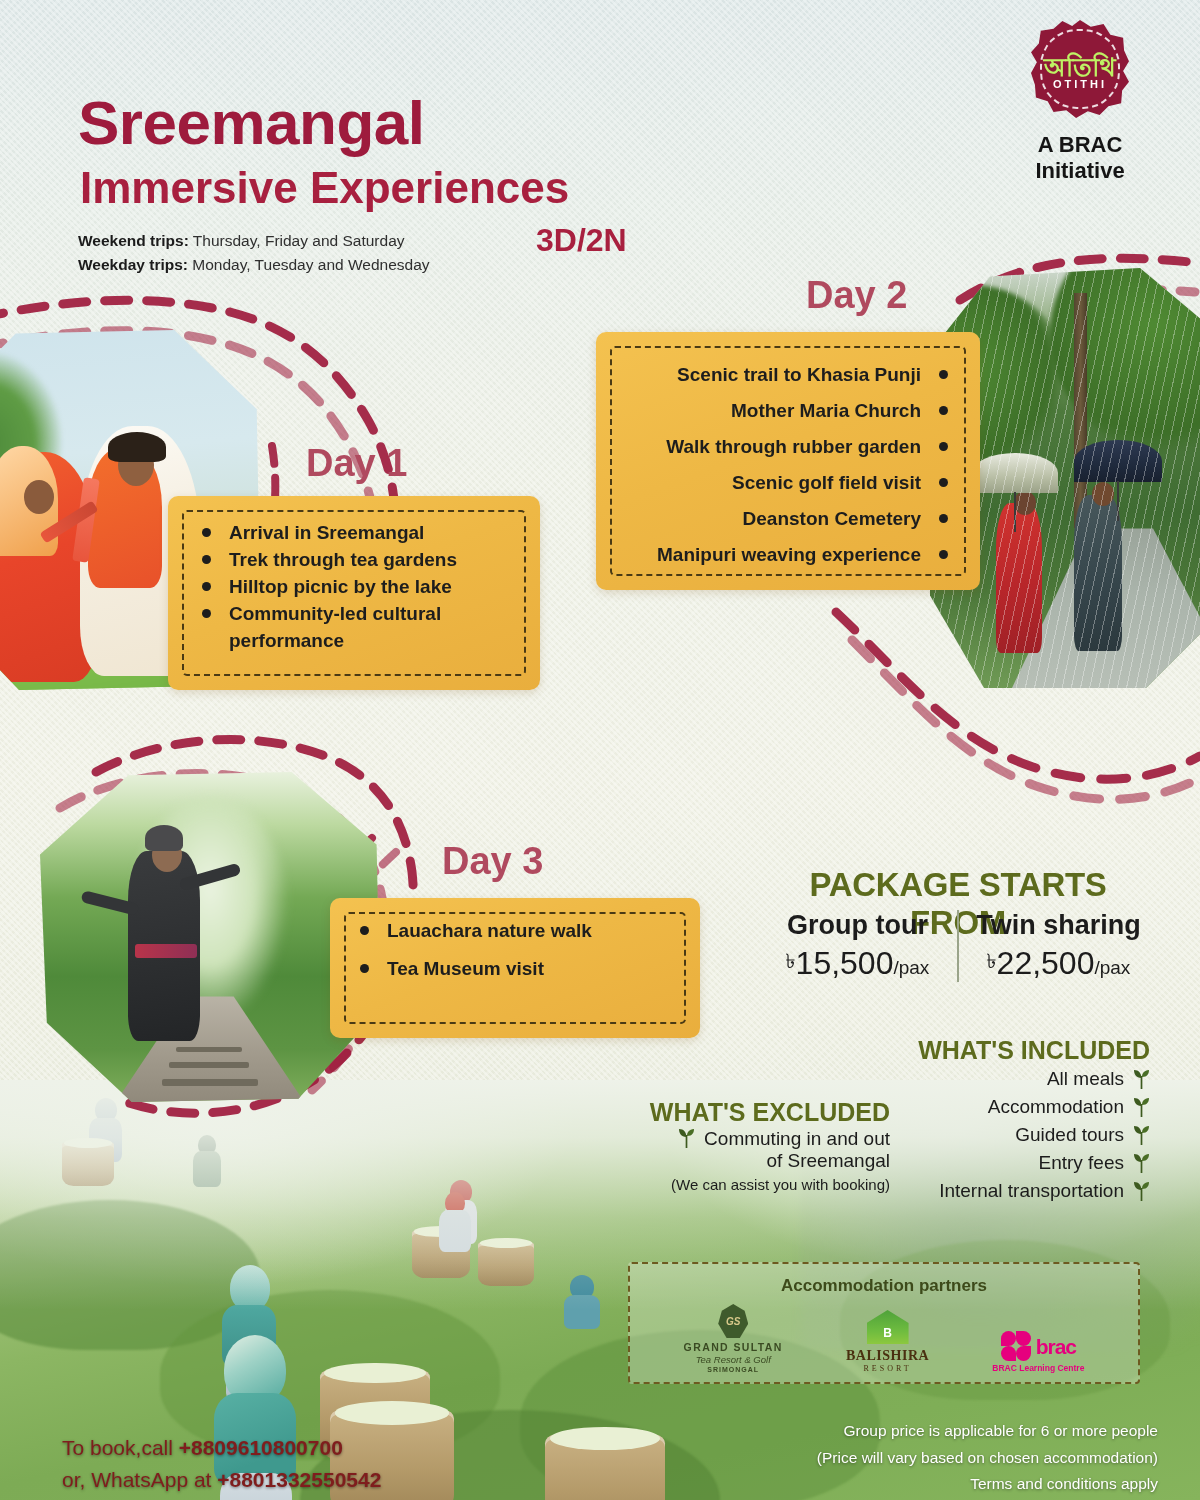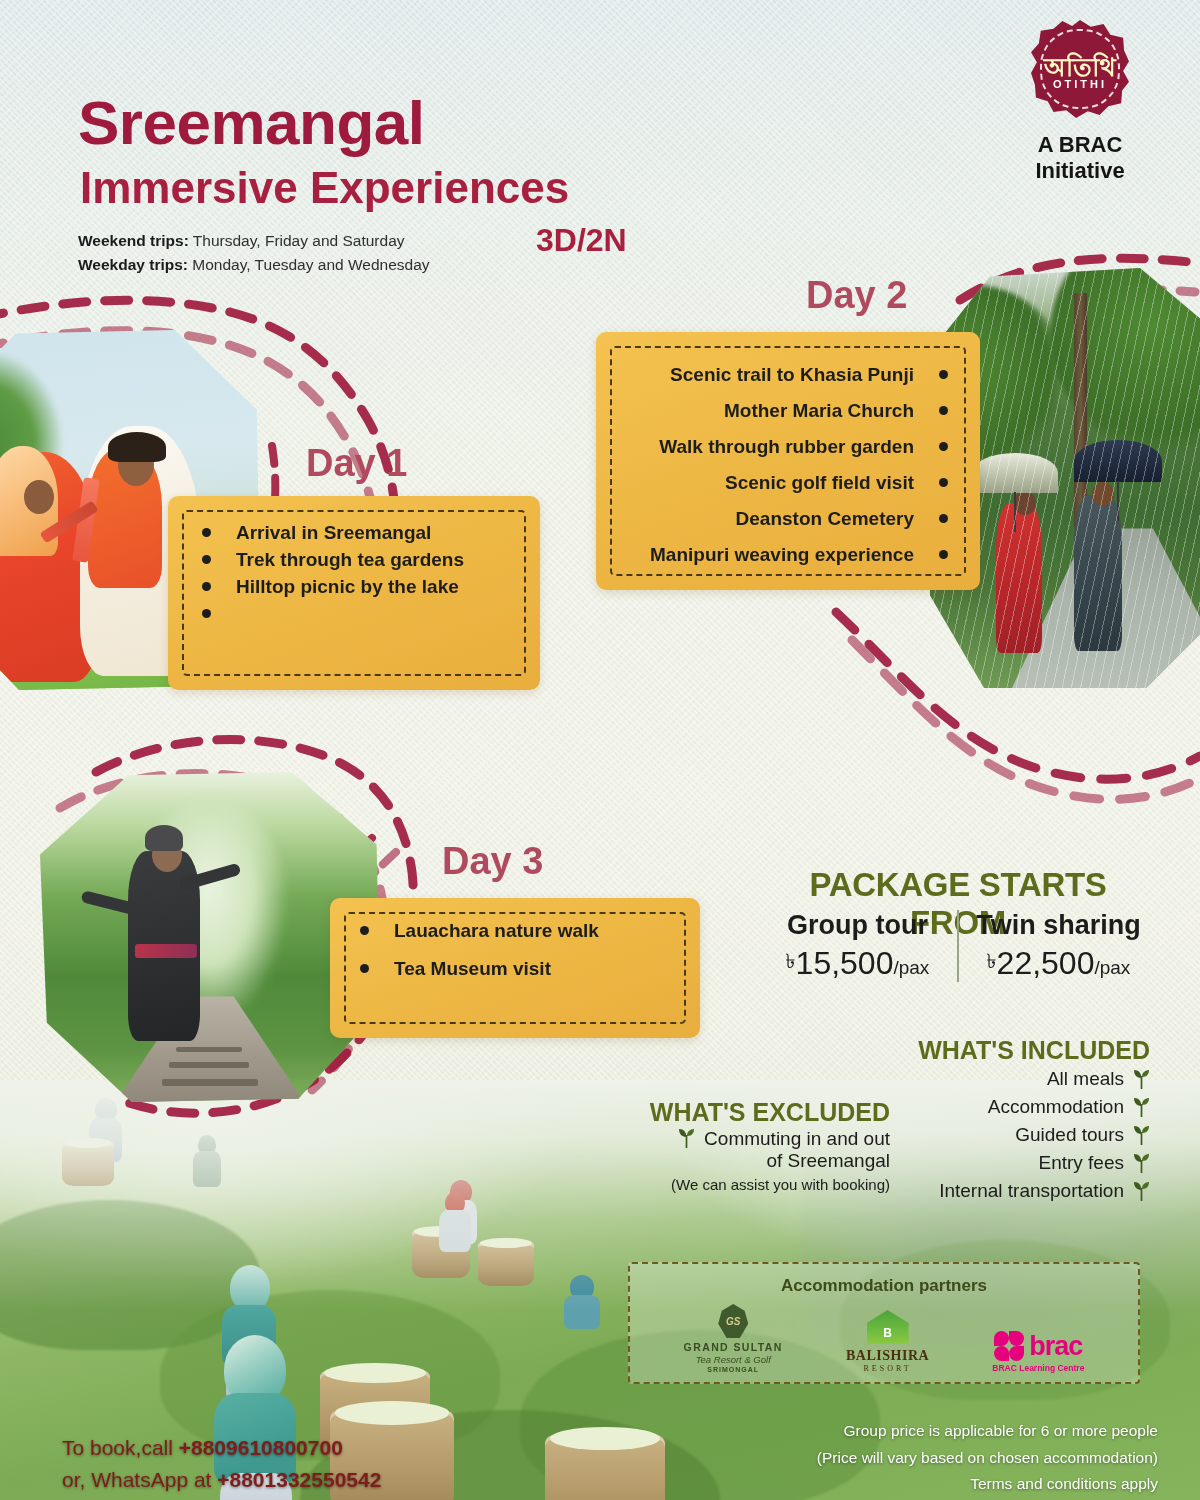--- a/index.html
+++ b/index.html
@@ -133,21 +133,21 @@
     width:98px; height:98px; margin:0 auto; position:relative;
     background:#8e1838;
     clip-path: polygon(50% 0%,61% 7%,74% 4%,81% 15%,94% 18%,95% 31%,100% 42%,94% 52%,100% 63%,93% 72%,92% 85%,79% 88%,70% 97%,58% 93%,46% 100%,36% 92%,23% 94%,17% 83%,5% 79%,4% 66%,0% 54%,6% 43%,0% 33%,8% 24%,10% 11%,23% 9%,32% 1%,42% 6%);
   }
   .rosette::before {
     content:""; position:absolute; inset:9px; border-radius:46%;
     border:2px dashed rgba(255,255,255,.85);
   }
   .rosette .bn {
     position:absolute; left:0; right:0; top:28px;
-    font-size:25px; color:#fef9c3; font-weight:700; letter-spacing:.5px;
+    font-size:25px; color:#bef264; font-weight:700; letter-spacing:.5px;
   }
   .rosette .en {
     position:absolute; left:0; right:0; top:58px;
     font-size:11px; color:#fff; font-weight:700; letter-spacing:3px;
   }
   .brac-init { margin-top:14px; font-size:22px; font-weight:700; color:#151515; }
 
   
   .day-label { position:absolute; font-size:38px; font-weight:700; color:#b04a5f; }
   .card {
@@ -162,21 +162,21 @@
     border-radius:12px; z-index:-1;
     clip-path: polygon(0% 6%,3% 1%,9% 5%,16% 0%,24% 4%,33% 0%,41% 5%,50% 1%,58% 5%,67% 0%,76% 4%,85% 0%,93% 5%,100% 2%,100% 94%,95% 100%,87% 96%,78% 100%,69% 96%,60% 100%,50% 97%,40% 100%,31% 96%,22% 100%,13% 96%,5% 100%,0% 95%);
   }
   .card-inner {
     position:absolute; inset:14px;
     border:2.5px dashed #4a3a14; border-radius:5px;
   }
   .card ul { list-style:none; }
   .card li {
     font-size:19px; font-weight:700; color:#1d1d1d; line-height:1.42;
-    display:flex; align-items:flex-start; gap:25px;
+    display:flex; align-items:flex-start; gap:18px;
   }
   .card li .dot {
     width:9px; height:9px; border-radius:50%; background:#1d1d1d;
     flex:0 0 9px; margin-top:8px;
   }
   .card.rtl li { justify-content:flex-end; }
   .card.rtl li .txt { text-align:right; }
 
   #day1-card { left:168px; top:496px; width:372px; height:194px; }
   #day1-card ul { position:absolute; left:34px; right:24px; top:24px; }
@@ -246,21 +246,21 @@
     background: linear-gradient(180deg,#4fa23a 0%, #6dbb3f 60%, #8cc83f 100%);
     clip-path: polygon(50% 0%, 100% 38%, 100% 100%, 0% 100%, 0% 38%); }
   .bl-house span { position:absolute; left:0; right:0; top:48%; text-align:center;
     font-size:12px; font-weight:700; color:#fff; }
   .bl-n1 { font-family:"Liberation Serif", serif; font-size:14px; font-weight:700; color:#4a3010; letter-spacing:.5px; }
   .bl-n2 { font-family:"Liberation Serif", serif; font-size:8px; letter-spacing:3px; color:#4a3010; }
   
   .br-row { display:flex; align-items:center; justify-content:center; gap:5px; }
   .br-mark { width:30px; height:30px; position:relative; }
   .br-p { position:absolute; background:#e6007e; border-radius:50% 50% 50% 0; }
-  .br-word { font-size:27px; font-weight:700; color:#e6007e; line-height:1; letter-spacing:-1px; }
+  .br-word { font-size:21px; font-weight:700; color:#e6007e; line-height:1; letter-spacing:-1px; }
   .br-sub { font-size:8.5px; font-weight:700; color:#e6007e; margin-top:2px; }
 
   
   .book-info { position:absolute; left:62px; top:1432px; font-size:21px; color:#7f1d1d; line-height:1.5;
     text-shadow:0 1px 3px rgba(0,0,0,.45); }
   .book-info b { font-weight:700; }
   .terms { position:absolute; right:42px; top:1418px; width:420px; text-align:right;
     font-size:15.5px; color:#fff; line-height:1.72; text-shadow:0 1px 3px rgba(0,0,0,.45); }
   .terms .last { display:block; }
 </style>
@@ -433,20 +433,21 @@
       <li>
           <span class="dot"></span>
           <span class="txt">Trek through tea gardens</span>
         </li>
       <li>
           <span class="dot"></span>
           <span class="txt">Hilltop picnic by the lake</span>
         </li>
       <li>
           <span class="dot"></span>
+          <span class="txt" style="max-width:238px;">Community-led cultural performance</span>
         </li>
     </ul>
   </div>
 
   <div class="day-label" style="left:806px; top:274px;">Day 2</div>
   <div class="card rtl" id="day2-card">
     <div class="card-inner"></div>
     <ul>
       <li>
           <span class="txt">Scenic trail to Khasia Punji</span>

